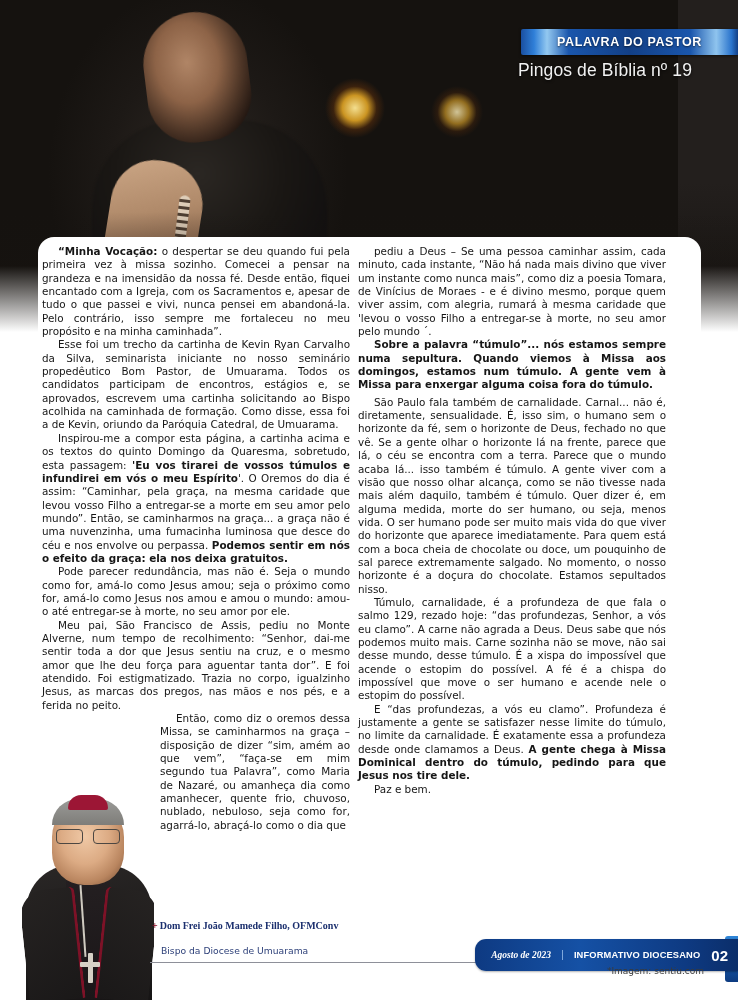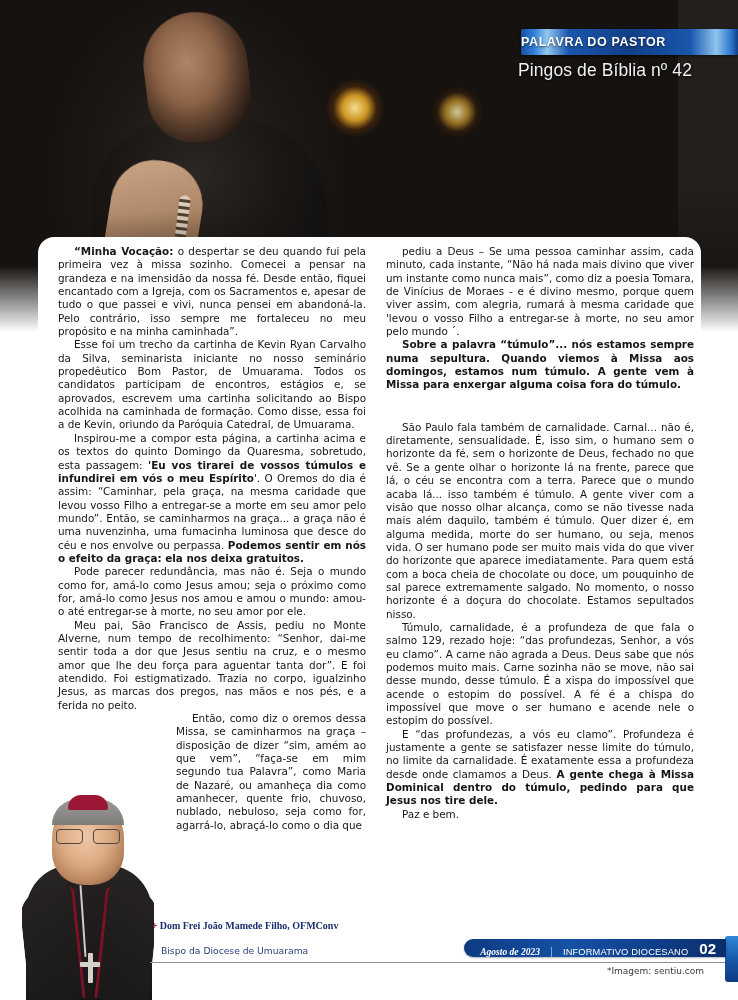--- a/index.html
+++ b/index.html
@@ -95,21 +95,21 @@
     position: absolute;
     left: 521px; top: 29px;
     width: 217px; height: 26px;
     background: linear-gradient(90deg,
         #1a4fa0 0%, #2f7fd8 6%, #93c8f0 12%, #1a56ac 22%,
         #123f86 50%, #1a56ac 78%, #8fc4ee 90%, #2a74cc 97%, #123f86 100%);
     border-radius: 2px 0 0 2px;
     box-shadow: 0 1px 3px rgba(0,0,0,.55);
     display: flex;
     align-items: center;
-    justify-content: flex-start;
+    justify-content: center;
   }
   .banner-label {
     color: #ffffff;
     font-size: 12.5px;
     font-weight: bold;
     letter-spacing: .6px;
     text-shadow: 0 1px 2px rgba(0,0,0,.6);
     white-space: nowrap;
   }
 
@@ -146,42 +146,42 @@
     position: absolute;
     left: 38px; top: 237px;
     width: 663px; height: 763px;
     background: #ffffff;
     border-radius: 16px 16px 0 0;
     overflow: hidden;
   }
 
   .cols {
     position: absolute;
-    left: 20px; top: 8px;
+    left: 4px; top: 8px;
     width: 639px;
     display: flex;
-    gap: 20px;
+    gap: 8px;
   }
   .col {
     width: 308px;
   }
 
   .col p {
     font-family: "DejaVu Sans", sans-serif;
     font-size: 10.4px;
     line-height: 13.35px;
     color: #161616;
     text-align: justify;
     text-indent: 16px;
     margin: 0;
     hyphens: auto;
     -webkit-hyphens: auto;
   }
   .col p b, .col p strong { font-weight: bold; }
-  .col p.gap { margin-top: 29px; }
+  .col p.gap { margin-top: 4px; }
 
   
   .wrap-shape {
     float: left;
     width: 118px;
     height: 196px;
     shape-outside: inset(0);
   }
 
   
@@ -323,24 +323,24 @@
 
   
   .footer-rule {
     position: absolute;
     left: 150px; top: 962px;
     width: 588px; height: 1px;
     background: #8e9099;
   }
   .footer-bar {
     position: absolute;
-    right: 12px; top: 939px;
-    height: 18px;
+    right: 0; top: 939px;
+    height: 32px;
     display: flex;
-    align-items: flex-end;
+    align-items: center;
     border-radius: 11px 0 0 11px;
     overflow: hidden;
     background: linear-gradient(90deg, #0e3a82 0%, #1551a5 40%, #0e3a82 80%, #0b2e6a 100%);
     box-shadow: 0 1px 2px rgba(0,0,0,.3);
   }
   .footer-date {
     display: flex; align-items: center;
     padding: 0 11px 0 16px;
     color: #ffffff;
     font-family: "Liberation Serif", serif;
@@ -348,21 +348,21 @@
     font-weight: bold;
     font-size: 9.5px;
     border-right: 1px solid #7ea8dc;
     white-space: nowrap;
   }
   .footer-name {
     display: flex; align-items: center;
     padding: 0 9px 0 11px;
     color: #ffffff;
     font-size: 9.3px;
-    font-weight: normal;
+    font-weight: bold;
     letter-spacing: .15px;
     white-space: nowrap;
   }
   .footer-page {
     display: flex; align-items: center;
     padding: 0 10px 0 2px;
     color: #ffffff;
     font-size: 15px;
     font-weight: bold;
     white-space: nowrap;
@@ -396,21 +396,21 @@
       <div class="hero-rosary"></div>
     </div>
     <div class="hero-fade-right"></div>
     <div class="hero-fade-bottom"></div>
   </div>
 
   <div class="banner">
     <span class="banner-label">PALAVRA DO PASTOR</span>
   </div>
 
-  <div class="subhead">Pingos de Bíblia nº 42</div>
+  <div class="subhead">Pingos de Bíblia nº 19</div>
 
 
   <div class="panel">
     <div class="cols">
       <div class="col" id="col-left">
           <p><b>“Minha Vocação:</b> o despertar se deu quando fui pela primeira vez à missa sozinho. Comecei a pensar na grandeza e na imensidão da nossa fé. Desde então, fiquei encantado com a Igreja, com os Sacramentos e, apesar de tudo o que passei e vivi, nunca pensei em abandoná-la. Pelo contrário, isso sempre me fortaleceu no meu propósito e na minha caminhada”.</p>
           <p>Esse foi um trecho da cartinha de Kevin Ryan Carvalho da Silva, seminarista iniciante no nosso seminário propedêutico Bom Pastor, de Umuarama. Todos os candidatos participam de encontros, estágios e, se aprovados, escrevem uma cartinha solicitando ao Bispo acolhida na caminhada de formação. Como disse, essa foi a de Kevin, oriundo da Paróquia Catedral, de Umuarama.</p>
           <p>Inspirou-me a compor esta página, a cartinha acima e os textos do quinto Domingo da Quaresma, sobretudo, esta passagem: <b>'Eu vos tirarei de vossos túmulos e infundirei em vós o meu Espírito</b>'. O Oremos do dia é assim: “Caminhar, pela graça, na mesma caridade que levou vosso Filho a entregar-se a morte em seu amor pelo mundo”. Então, se caminharmos na graça... a graça não é uma nuvenzinha, uma fumacinha luminosa que desce do céu e nos envolve ou perpassa. <b>Podemos sentir em nós o efeito da graça: ela nos deixa gratuitos.</b></p>
           <p>Pode parecer redundância, mas não é. Seja o mundo como for, amá-lo como Jesus amou; seja o próximo como for, amá-lo como Jesus nos amou e amou o mundo: amou-o até entregar-se à morte, no seu amor por ele.</p>
           <p>Meu pai, São Francisco de Assis, pediu no Monte Alverne, num tempo de recolhimento: “Senhor, dai-me sentir toda a dor que Jesus sentiu na cruz, e o mesmo amor que lhe deu força para aguentar tanta dor”. E foi atendido. Foi estigmatizado. Trazia no corpo, igualzinho Jesus, as marcas dos pregos, nas mãos e nos pés, e a ferida no peito.</p>

